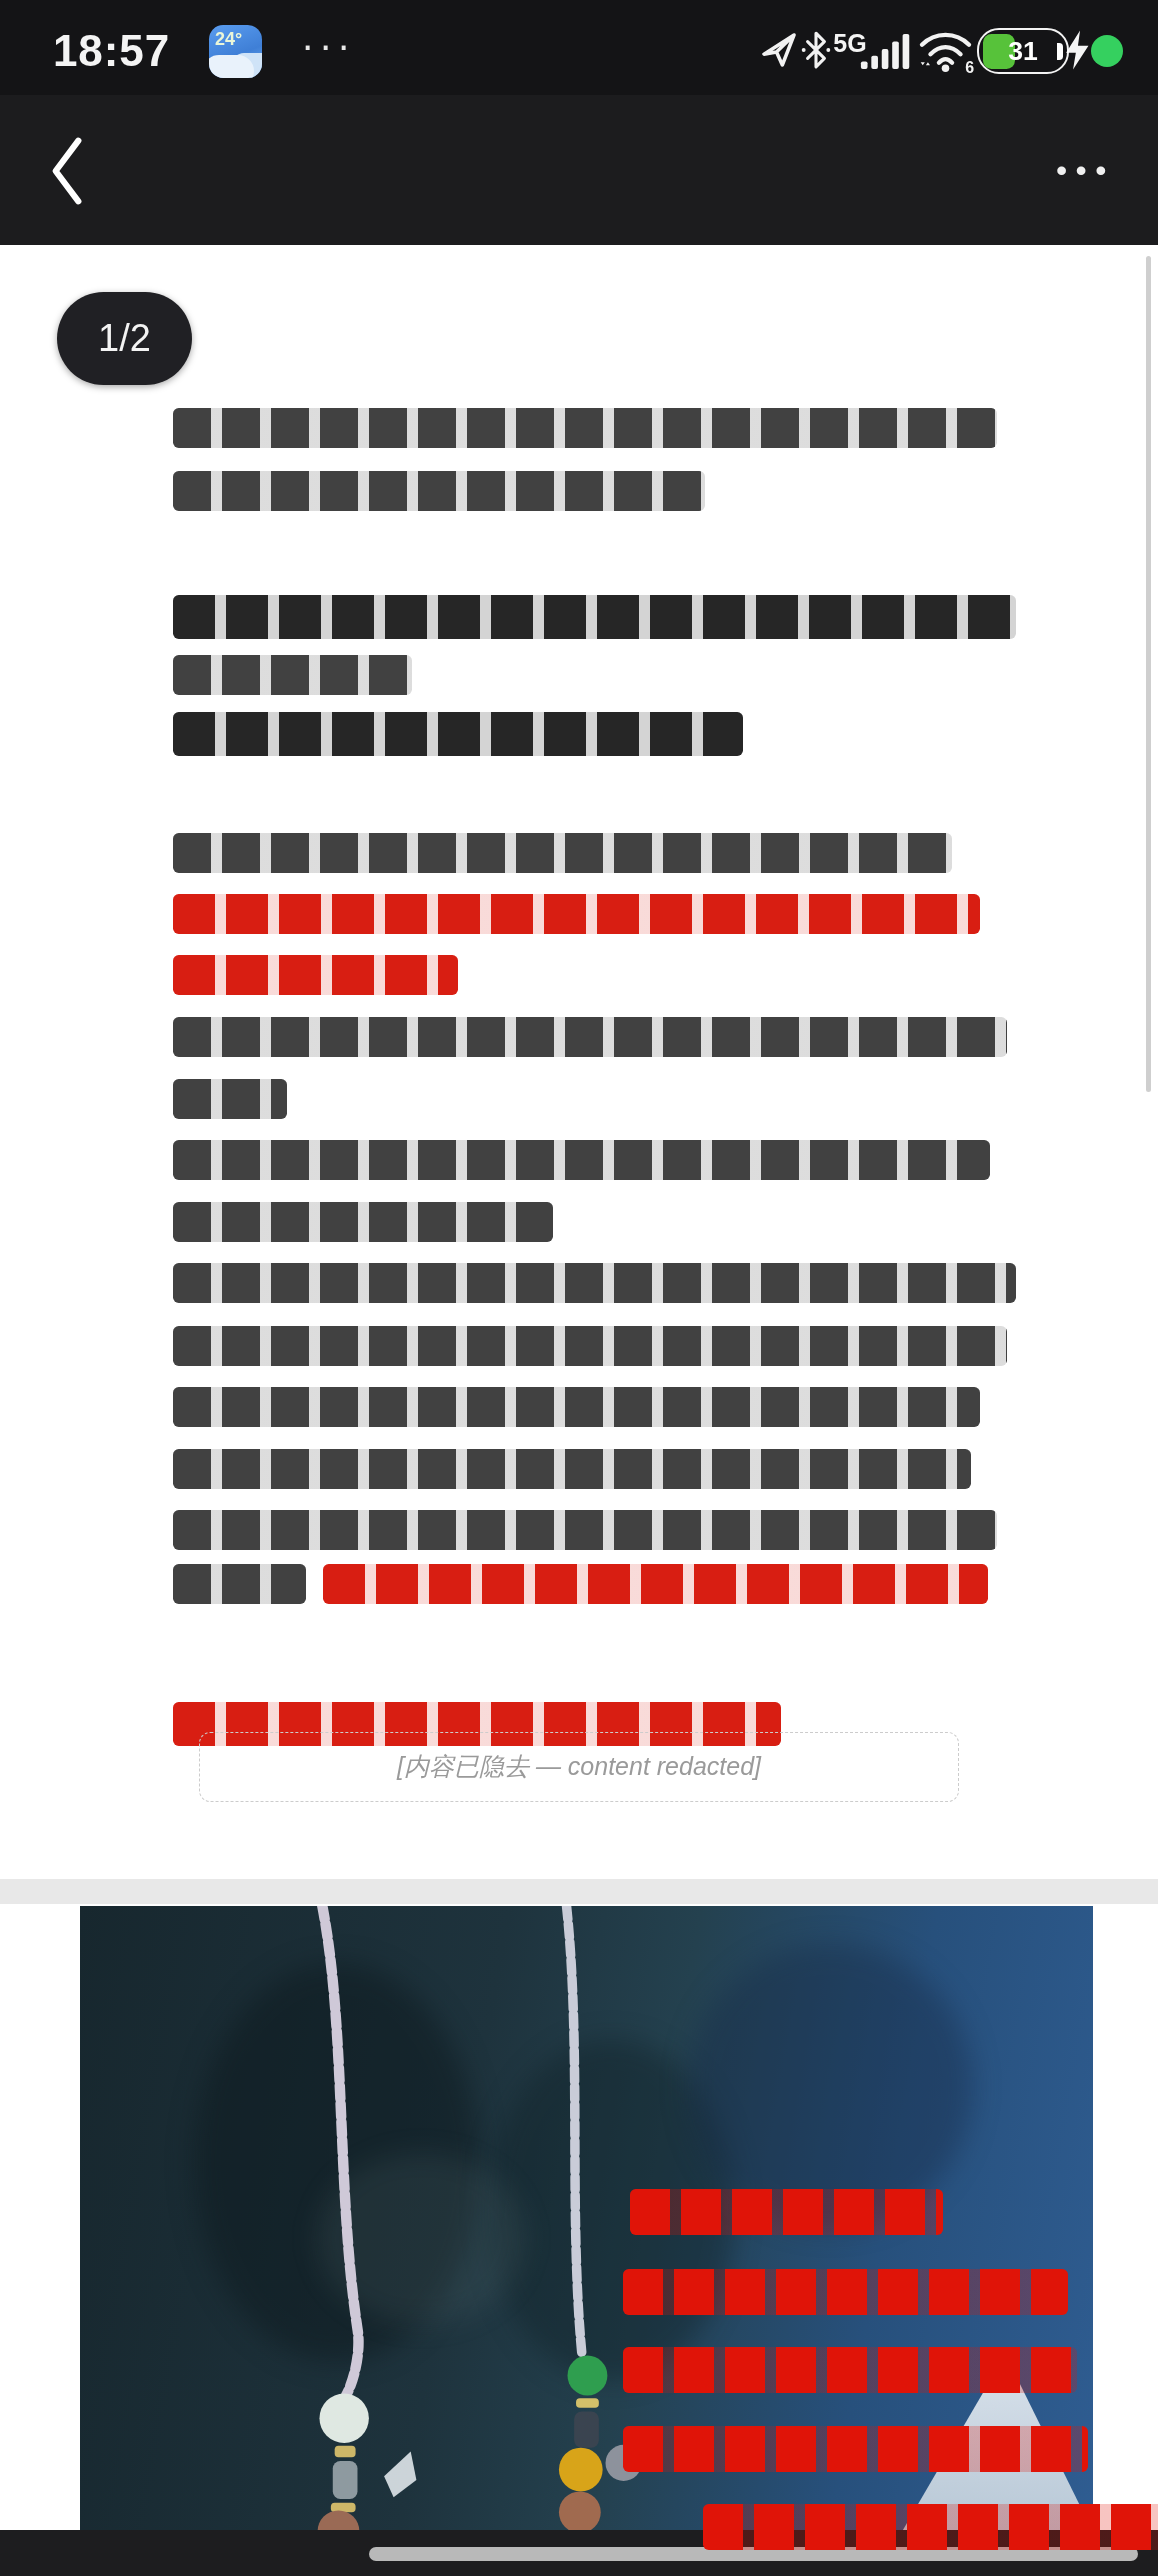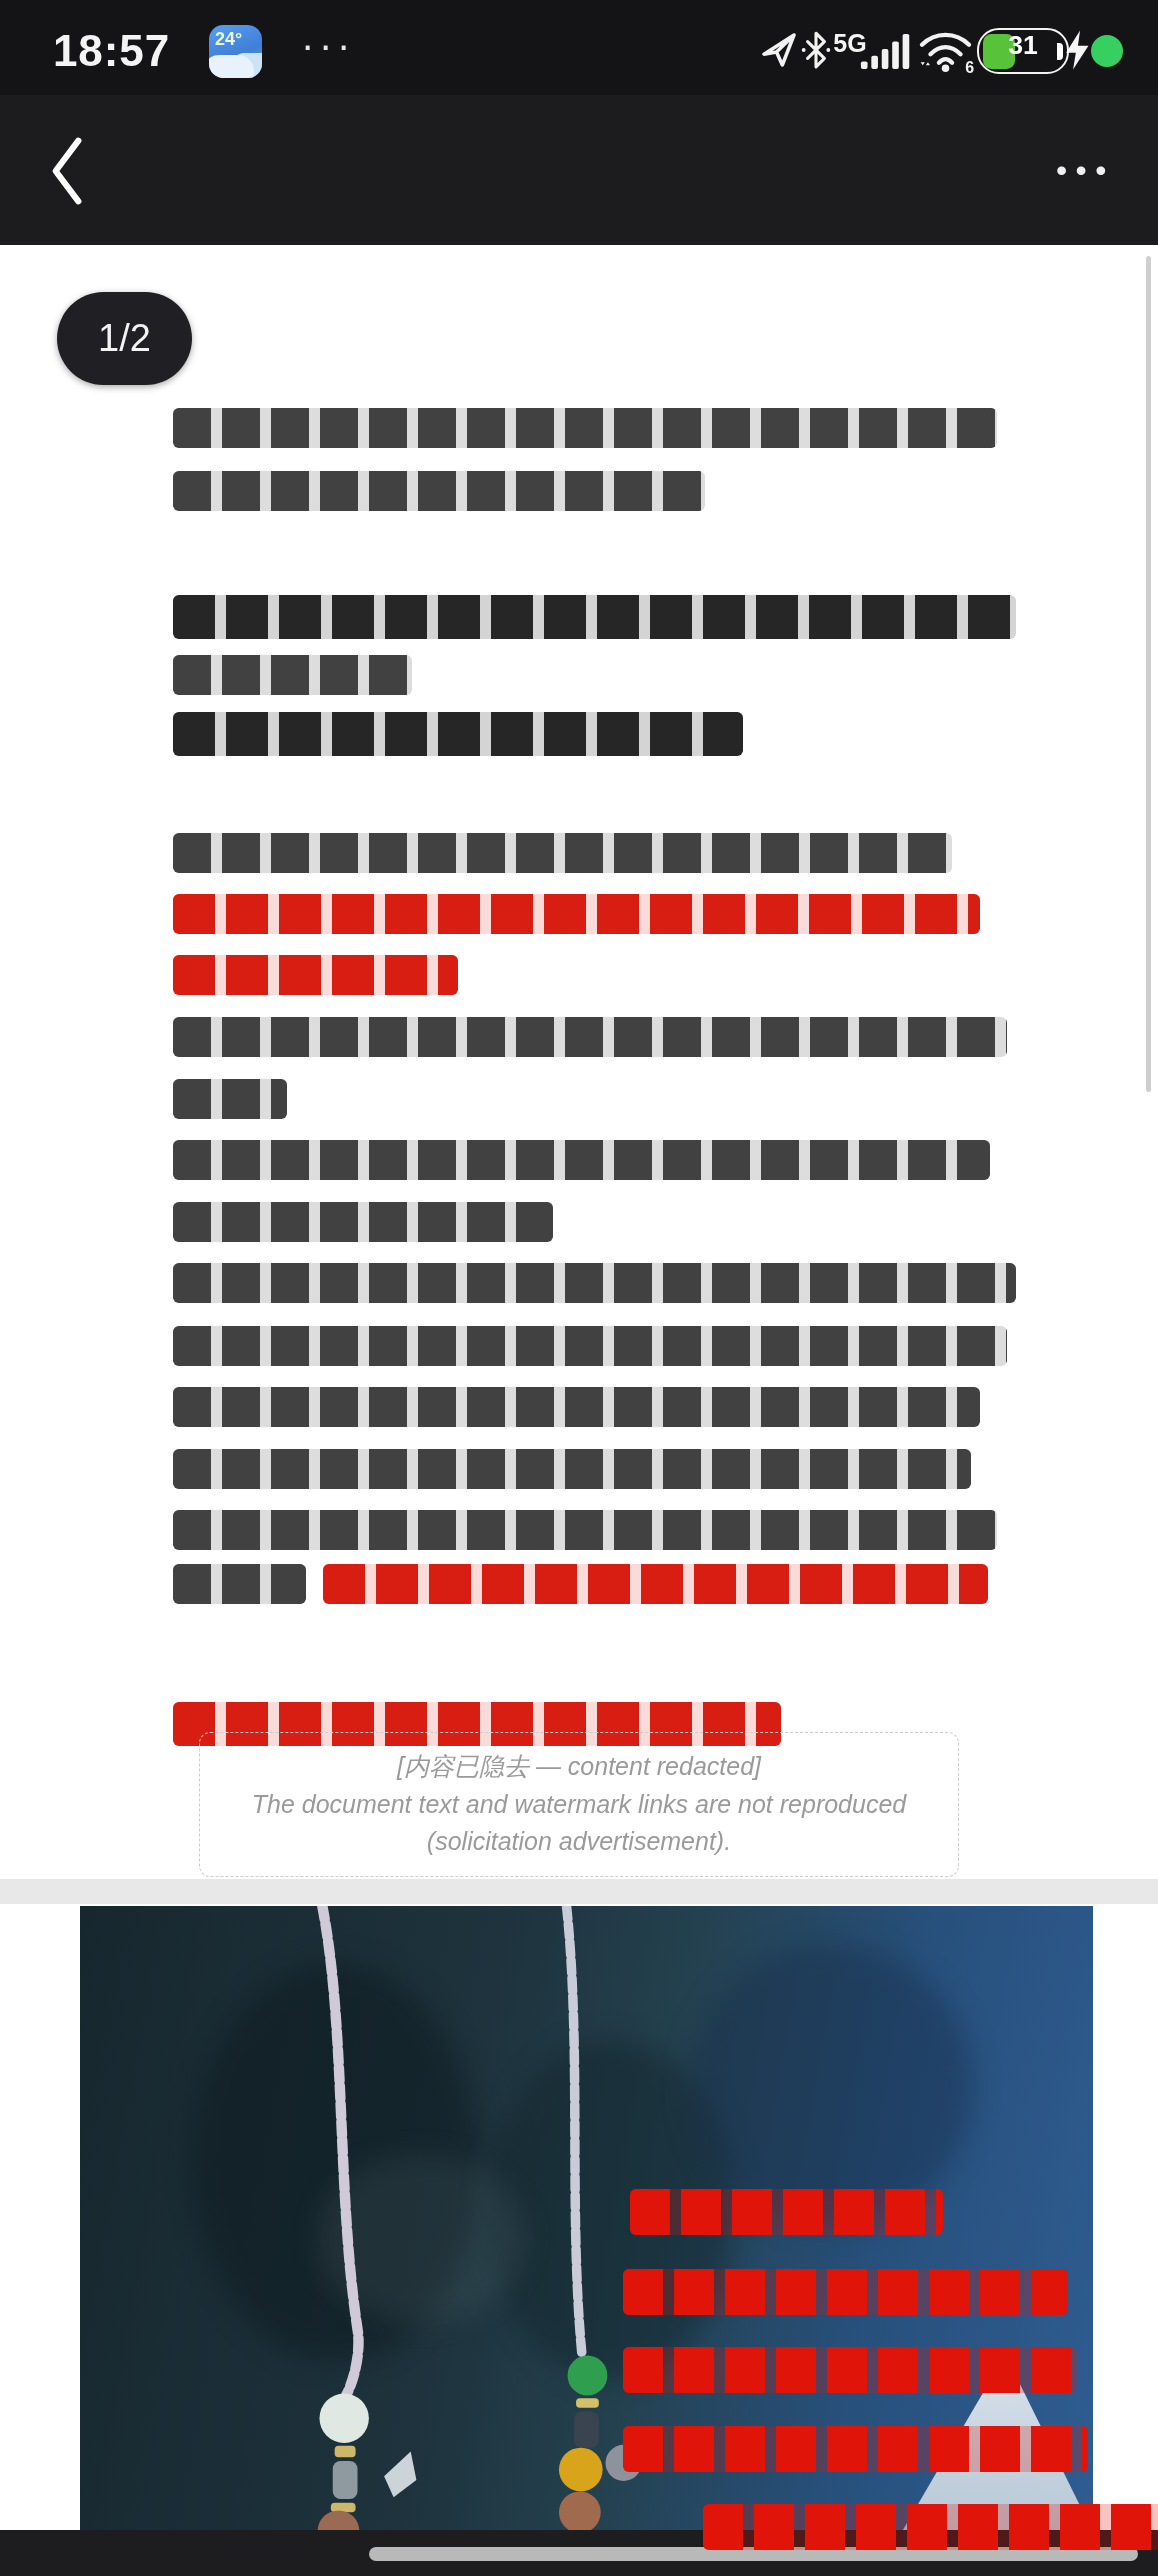--- a/index.html
+++ b/index.html
@@ -21,21 +21,21 @@
     width:53px; height:53px; border-radius:14.2px; position:relative; overflow:hidden;
     background:linear-gradient(160deg,#5a9df0 0%,#3f7fd6 55%,#78b7f5 100%);
   }
   .weather-badge .deg{ position:absolute; top:3.8px; left:6px; font-size:18px; color:#eaf6d8; font-weight:600;}
   .weather-badge .cloud{ position:absolute; bottom:-9.5px; left:-5.7px; width:51px; height:32px;
     background:#e9f2fb; border-radius:19px; box-shadow:25px -5.7px 0 -3.8px #cfe3f7; }
   .sb-dots{ font-size:40px; letter-spacing:4.7px; color:#e8e8e8; line-height:0.5; padding-bottom:13.3px;}
   .sb-right{ display:flex; align-items:center; }
   .net5g{ font-size:25px; font-weight:700; margin-right:-7.6px; transform:translateY(-7.6px);}
   .battery{ position:relative; width:92px; height:46px; border:2.8px solid rgba(255,255,255,.95);
-    border-radius:22px; display:flex; }
+    border-radius:22px; display:flex; align-items:center; }
   .battery .fill{ position:absolute; left:3.8px; top:3.8px; bottom:3.8px; width:32px;
     background:#57c23a; border-radius:8.5px; }
   .battery .pct{ position:relative; width:100%; text-align:center; font-size:26.6px; font-weight:600; color:#fff; }
   .battery-cap{ width:5.7px; height:17px; background:#fff; border-radius:0 3.8px 3.8px 0; margin-left:-12.3px; }
   .charge-dot{ width:32px; height:32px; border-radius:50%; background:#35d05f; }
   
   .nav-bar{
     position:absolute; top:95px; left:0; width:1159px; height:150px;
     background:#1c1c1e; display:flex; align-items:center;
   }
@@ -164,21 +164,20 @@
   <div class="rl" style="top:1081px; width:834px;"></div>
   <div class="rl" style="top:1142px; width:807px;"></div>
   <div class="rl" style="top:1204px; width:798px;"></div>
   <div class="rl" style="top:1265px; width:824px;"></div>
   <div class="rl" style="top:1319px; width:133px;"></div>
   <div class="rl red" style="top:1319px; left:323px; width:665px;"></div>
   <div class="rl red bold" style="top:1457px; width:608px;"></div>
 
   <div class="redaction-notice">
     <div>[内容已隐去 — content redacted]</div>
-    <div>The document text and watermark links are not reproduced (solicitation advertisement).</div>
   </div>
 
   <div class="scrollbar"></div>
 </div>
 
 <div class="page2">
   <div class="photo">
 
     <div class="blob" style="left:114px; top:57px;  width:285px; height:399px; background:rgba(10,22,26,.45);"></div>
     <div class="blob" style="left:408px; top:133px; width:247px; height:342px; background:rgba(14,28,34,.38);"></div>

